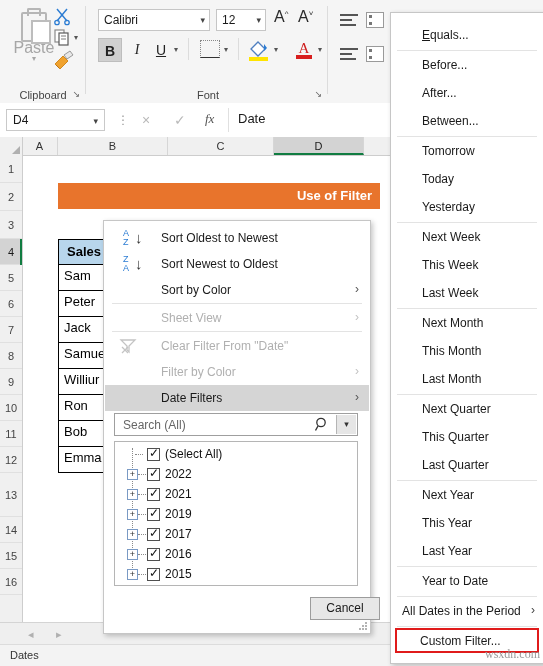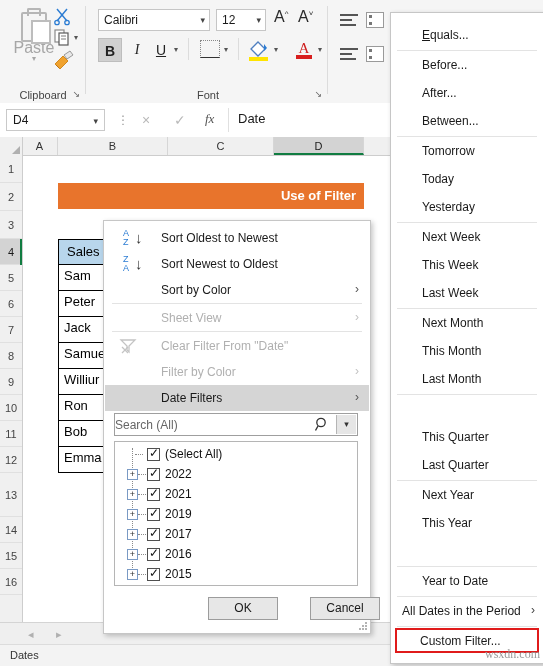--- a/index.html
+++ b/index.html
@@ -82,21 +82,21 @@
   #corner{position:absolute;left:0;top:0;width:22px;height:18px;background:#f0f0f0;border-right:1px solid #cdcdcd;}
   #corner .tri{position:absolute;right:2px;bottom:1px;width:0;height:0;border-left:8px solid transparent;border-bottom:8px solid #b0b0b0;}
   #rowhead{position:absolute;left:0;top:18px;width:22px;height:467px;background:#f0f0f0;border-right:1px solid #cdcdcd;}
   .rh{position:absolute;left:0;width:22px;text-align:center;font-size:11px;color:#444;border-bottom:1px solid #e0e0e0;box-sizing:border-box;}
   .rh.active{background:#d3d3d3;color:#1a1a1a;}
   #rh-green{position:absolute;left:20px;width:2px;background:#107c41;}
 
   #title-banner{position:absolute;background:#e8742c;}
   #title-banner .t{position:absolute;right:8px;top:5px;font-size:13px;font-weight:bold;color:#fff;}
   #tbl-header{position:absolute;background:#b8d6ec;border:1px solid #000;box-sizing:border-box;}
-  #tbl-header .t{position:absolute;left:8px;top:4px;font-size:13px;font-weight:normal;color:#000;}
+  #tbl-header .t{position:absolute;left:8px;top:4px;font-size:13px;font-weight:bold;color:#000;}
   .cellrow{position:absolute;border:1px solid #000;border-top:none;box-sizing:border-box;background:#fff;}
   .cellrow span{position:absolute;left:5px;top:3px;font-size:13px;color:#000;white-space:nowrap;}
 
   
   #sheetbar{position:absolute;left:0;top:622px;width:543px;height:22px;background:#efefef;border-top:1px solid #d4d4d4;}
   .navarrow{position:absolute;top:5px;font-size:11px;color:#b0b0b0;}
   #statusbar{position:absolute;left:0;top:644px;width:543px;height:22px;background:#f3f3f3;border-top:1px solid #dcdcdc;}
   #status-text{position:absolute;left:10px;top:4px;font-size:11px;color:#333;}
 
   
@@ -108,21 +108,21 @@
   .fm-item.disabled .arrow{color:#c2c2c2;}
   .fm-item.hl{background:#d5d5d5;}
   .sortico{position:absolute;left:16px;top:4px;width:30px;height:18px;font-size:9px;color:#2b7cd3;line-height:8px;}
   .sortico .a{position:absolute;left:2px;top:0;}
   .sortico .b{position:absolute;left:2px;top:9px;}
   .sortico .dn{position:absolute;left:14px;top:0px;font-size:15px;color:#3a3a3a;line-height:17px;}
   .funnel{position:absolute;left:14px;top:5px;width:20px;height:16px;}
   .fm-sep{position:absolute;left:8px;width:250px;height:1px;background:#e3e3e3;}
 
   #search-box{position:absolute;left:10px;top:192px;width:244px;height:23px;border:1px solid #9f9f9f;background:#fff;box-sizing:border-box;}
-  #search-ph{position:absolute;left:0;top:4px;font-size:12px;color:#666;}
+  #search-ph{position:absolute;left:8px;top:4px;font-size:12px;color:#666;}
   #search-icon{position:absolute;right:28px;top:3px;font-size:13px;color:#333;}
   #search-drop{position:absolute;right:1px;top:1px;width:20px;height:19px;background:#e6e6e6;border-left:1px solid #b5b5b5;box-sizing:border-box;text-align:center;font-size:9px;color:#333;line-height:19px;}
 
   #tree{position:absolute;left:10px;top:220px;width:244px;height:145px;border:1px solid #b5b5b5;background:#fff;box-sizing:border-box;}
   .tnode{position:absolute;left:0;width:244px;height:20px;}
   .tplus{position:absolute;left:12px;top:4px;width:11px;height:11px;border:1px solid #7a9ac4;background:#fff;box-sizing:border-box;font-size:9px;color:#333;text-align:center;line-height:9px;}
   .tdots{position:absolute;left:23px;top:9px;width:8px;height:1px;border-top:1px dotted #8a8a8a;}
   .tcheck{position:absolute;left:32px;top:3px;width:13px;height:13px;border:1px solid #4f4f4f;background:#fff;box-sizing:border-box;}
   .tcheck .mk{position:absolute;left:1px;top:-3px;font-size:12px;color:#111;line-height:14px;}
   .tlabel{position:absolute;left:50px;top:2px;font-size:12px;color:#111;}
@@ -283,21 +283,21 @@
     <div class="rh" style="top:240px;height:26px;line-height:26px;">10</div>
     <div class="rh" style="top:266px;height:26px;line-height:26px;">11</div>
     <div class="rh" style="top:292px;height:26px;line-height:26px;">12</div>
     <div class="rh" style="top:318px;height:44px;line-height:44px;">13</div>
     <div class="rh" style="top:362px;height:26px;line-height:26px;">14</div>
     <div class="rh" style="top:388px;height:26px;line-height:26px;">15</div>
     <div class="rh" style="top:414px;height:26px;line-height:26px;">16</div>
     <div id="rh-green" style="top:84px;height:26px;"></div>
   </div>
 
-  <div id="title-banner" style="left:58px;top:46px;width:306px;height:26px;">
+  <div id="title-banner" style="left:58px;top:46px;width:306px;height:26px;padding-left:16px;">
     <div class="t">Use of Filter</div>
   </div>
 
   <div id="tbl-header" style="left:58px;top:102px;width:110px;height:26px;">
     <div class="t">Sales</div>
   </div>
 
   <div class="cellrow" style="left:58px;top:128px;width:110px;height:26px;">
       <span>Sam</span>
     </div>
@@ -451,21 +451,20 @@
     <div class="tnode" style="top:123px;">
       <div class="tplus">+</div>
         <div class="tdots"></div>
       <div class="tcheck">
           <span class="mk">✓</span>
         </div>
       <span class="tlabel">2015</span>
     </div>
   </div>
 
-  <div class="dlgbtn" id="ok-btn">OK</div>
   <div class="dlgbtn" id="cancel-btn">Cancel</div>
   <div id="grip">
     <i style="left:6px;top:0;"></i>
       <i style="left:3px;top:3px;"></i>
       <i style="left:6px;top:3px;"></i>
     <i style="left:0;top:6px;"></i>
       <i style="left:3px;top:6px;"></i>
       <i style="left:6px;top:6px;"></i>
   </div>
 </div>
@@ -508,32 +507,38 @@
   <div class="sm-item" style="top:296px;">
       <span class="lbl">Next Month</span>
     </div>
   <div class="sm-item" style="top:324px;">
       <span class="lbl">This Month</span>
     </div>
   <div class="sm-item" style="top:352px;">
       <span class="lbl">Last Month</span>
     </div>
   <div class="sm-sep" style="top:381px;"></div>
+  <div class="sm-item" style="top:382px;">
+      <span class="lbl">Next Quarter</span>
+    </div>
   <div class="sm-item" style="top:410px;">
       <span class="lbl">This Quarter</span>
     </div>
   <div class="sm-item" style="top:438px;">
       <span class="lbl">Last Quarter</span>
     </div>
   <div class="sm-sep" style="top:467px;"></div>
   <div class="sm-item" style="top:468px;">
       <span class="lbl">Next Year</span>
     </div>
   <div class="sm-item" style="top:496px;">
       <span class="lbl">This Year</span>
+    </div>
+  <div class="sm-item" style="top:524px;">
+      <span class="lbl">Last Year</span>
     </div>
   <div class="sm-sep" style="top:553px;"></div>
   <div class="sm-item" style="top:554px;">
       <span class="lbl">Year to Date</span>
     </div>
   <div class="sm-sep" style="top:583px;"></div>
   <div class="sm-item" style="top:584px;">
     <span class="lbl" style="left:10px;">All Dates in the Period</span>
     <span class="arrow">›</span>
   </div>

